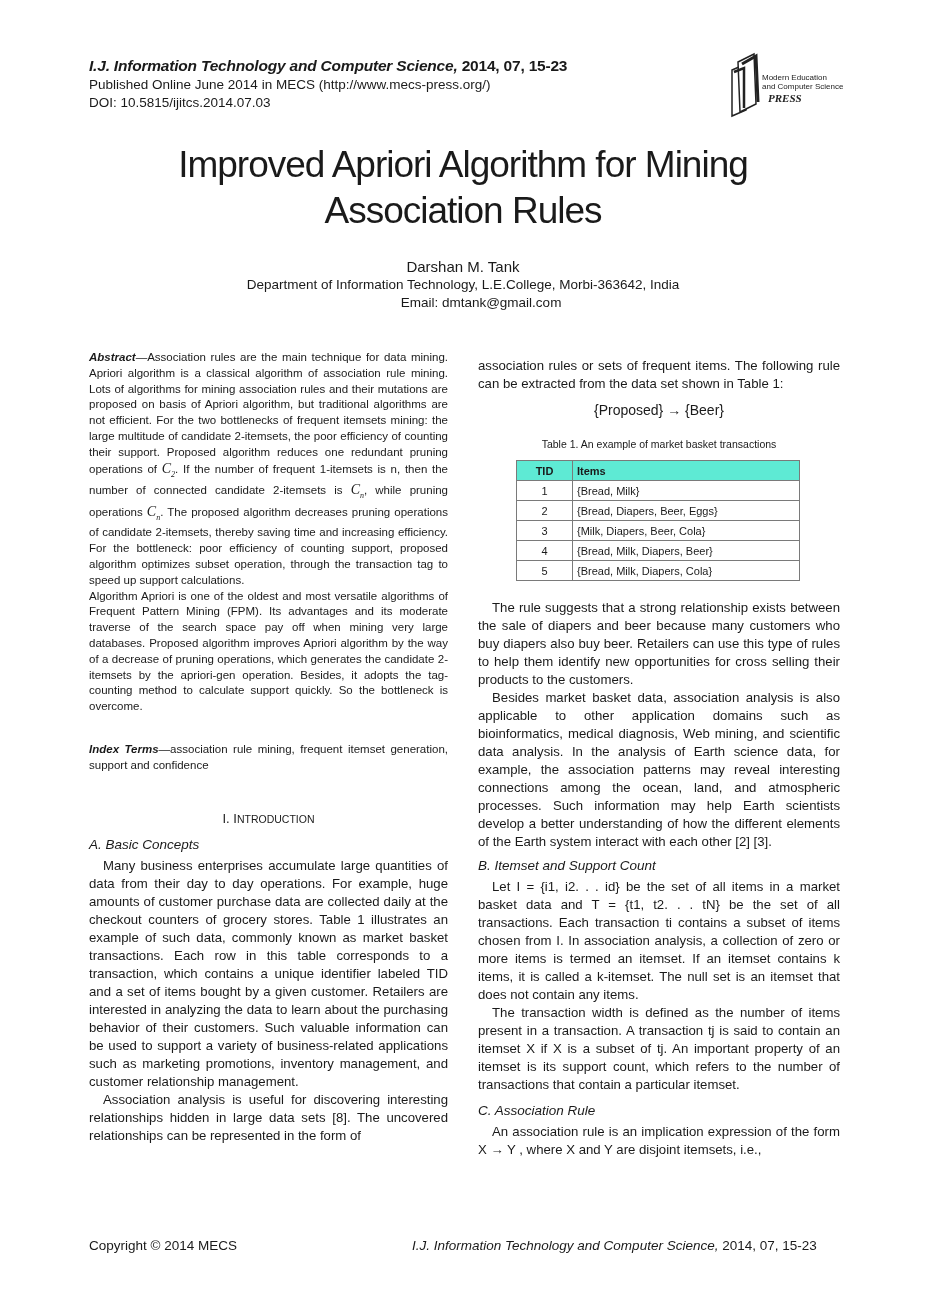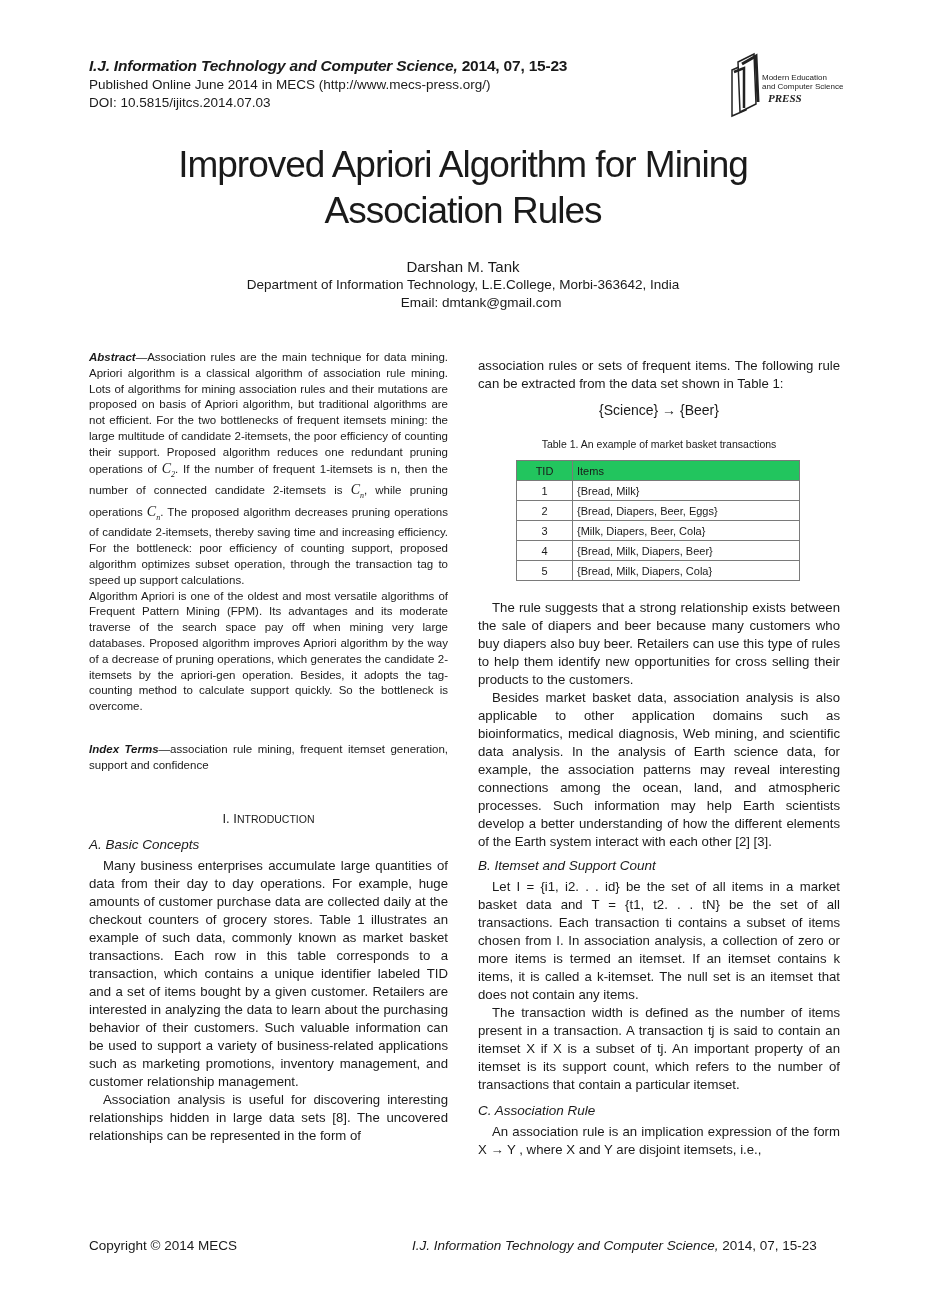--- a/index.html
+++ b/index.html
@@ -26,21 +26,21 @@
   .sec-title { text-align: center; font-size: 13px; margin: 0; }
   .sc { font-size: 10.5px; }
   .subsec { font-style: italic; margin: 0; font-size: 13.5px; }
   .math { font-family: "Liberation Serif", serif; font-style: italic; font-size: 14px; }
   .math sub { font-size: 8px; }
   .rule { text-align: center; font-size: 14px; }
 
   .tcap { text-align: center; font-size: 10.5px; }
   table.t1 { border-collapse: collapse; margin-left: 38px; width: 284px; font-size: 11px; }
   table.t1 th, table.t1 td { border: 1px solid #7a7a7a; height: 19px; padding: 0 4px; }
-  table.t1 th { background: #22c55e; font-weight: normal; }
+  table.t1 th { background: #5eead4; font-weight: bold; }
   table.t1 td.tid, table.t1 th.tid { width: 47px; text-align: center; }
   table.t1 td.items { text-align: left; }
 
   .footL { left: 89px; top: 1238px; font-size: 13.5px; }
   .footR { left: 412px; top: 1238px; font-size: 13.5px; }
   .footR .it { font-style: italic; }
 </style>
 </head>
 <body>
 
@@ -79,21 +79,21 @@
     <b>Index Terms</b><span>—</span><span>association rule mining, frequent itemset generation, support and confidence</span>
   </div>
   <p class="sec-title" style="margin-top:36px;"><span>I. I</span><span class="sc">NTRODUCTION</span></p>
   <p class="subsec" style="margin-top:8px;">A.  Basic Concepts</p>
   <p class="p" style="margin-top:3px;">Many business enterprises accumulate large quantities of data from their day to day operations. For example, huge amounts of customer purchase data are collected daily at the checkout counters of grocery stores. Table 1 illustrates an example of such data, commonly known as market basket transactions. Each row in this table corresponds to a transaction, which contains a unique identifier labeled TID and a set of items bought by a given customer. Retailers are interested in analyzing the data to learn about the purchasing behavior of their customers. Such valuable information can be used to support a variety of business-related applications such as marketing promotions, inventory management, and customer relationship management.</p>
   <p class="p">Association analysis is useful for discovering interesting relationships hidden in large data sets [8]. The uncovered relationships can be represented in the form of</p>
 </div>
 
 <div class="col colR" style="top:348px;">
   <p class="p noind">association rules or sets of frequent items. The following rule can be extracted from the data set shown in Table 1:</p>
-  <div class="rule" style="margin-top:8px;">{Science} → {Beer}</div>
+  <div class="rule" style="margin-top:8px;">{Proposed} → {Beer}</div>
   <div class="tcap" style="margin-top:16px;">Table 1. An example of market basket transactions</div>
   <table class="t1" style="margin-top:7px;">
     <thead>
       <tr>
         <th class="tid">TID</th>
         <th>Items</th>
       </tr>
     </thead>
     <tbody>
       <tr>

